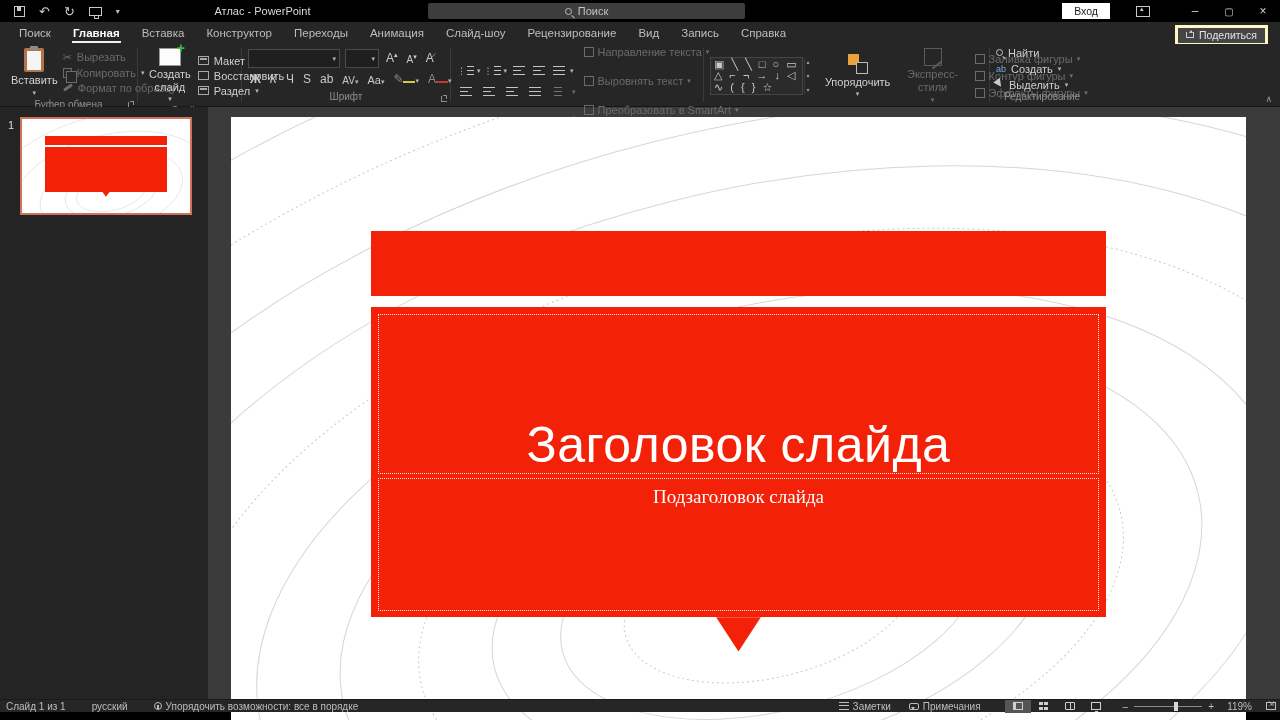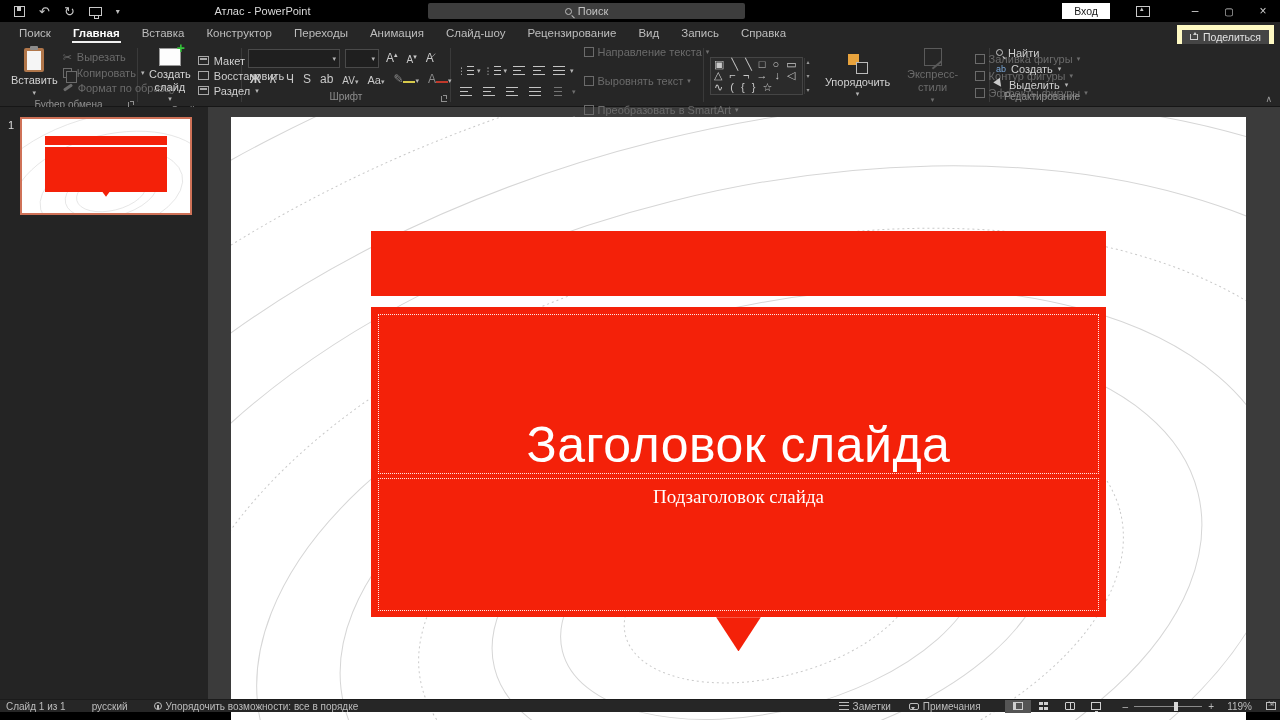--- a/index.html
+++ b/index.html
@@ -26,21 +26,21 @@
   .ribbon-opts { width:14px; height:11px; border:1.2px solid #c8c8c8; margin-right:28px; position:relative; cursor:pointer;}
   .ribbon-opts::after{ content:"▴"; position:absolute; left:3px; top:-2px; font-size:7px; color:#c8c8c8;}
   .winbtn { width:34px; height:22px; display:flex; align-items:center; justify-content:center; color:#cfcfcf; font-size:12px; cursor:pointer; }
   .winbtn.max { font-size:10px; }
 
   
   .tabsbar { height:22px; background:#262626; display:flex; align-items:flex-end; position:relative; padding-left:8px; }
   .tab { padding:3px 11px 5px; font-size:11.5px; color:#bdbdbd; cursor:pointer; white-space:nowrap; }
   .tab.active { color:#fff; font-weight:bold; position:relative; }
   .tab.active::after { content:""; position:absolute; left:10px; right:10px; bottom:1px; height:2px; background:#f0f0f0; }
-  .share-btn { position:absolute; right:6px; top:3px; background:#454545; border:5px solid #fef9c3; color:#e3e3e3;
+  .share-btn { position:absolute; right:12px; top:3px; background:#454545; border:3px solid #fef9c3; color:#e3e3e3;
     font-size:10.5px; padding:1px 8px 2px; display:flex; align-items:center; gap:5px; cursor:pointer; }
   .i-share { width:8px; height:6px; border:1.1px solid #d0d0d0; border-top:none; position:relative; }
   .i-share::after { content:""; position:absolute; left:2px; top:-4px; width:0; height:0; border:2.5px solid transparent; border-bottom:3.5px solid #d0d0d0; }
 
   
   .ribbon { height:63px; background:#262626; border-bottom:1px solid #161616; display:flex; position:relative; }
   .rgroup { display:flex; flex-direction:column; position:relative; }
   .rsep { width:1px; background:#3a3a3a; margin:4px 0; }
   .gbody { flex:1; display:flex; align-items:center; padding:2px 6px 0; }
   .glabel { height:15px; font-size:10px; color:#8f8f8f; text-align:center; position:relative; padding:0 14px 2px; white-space:nowrap; }

